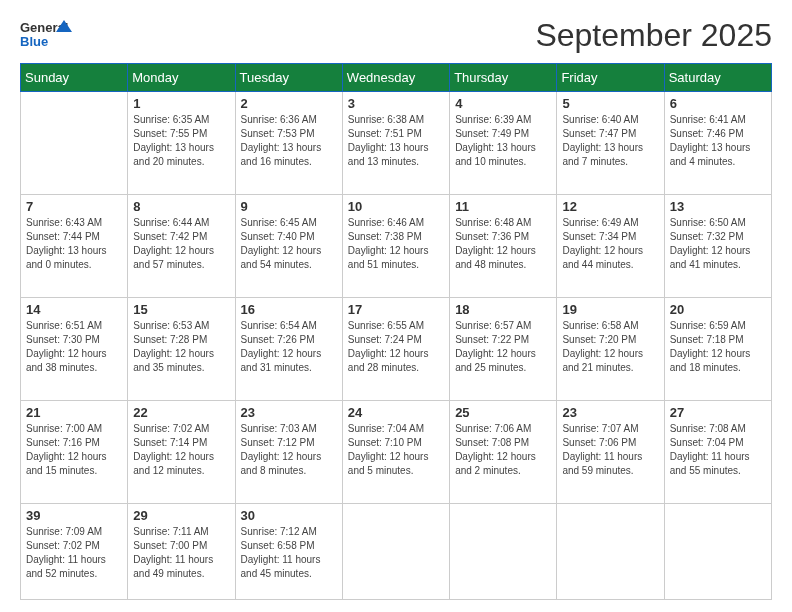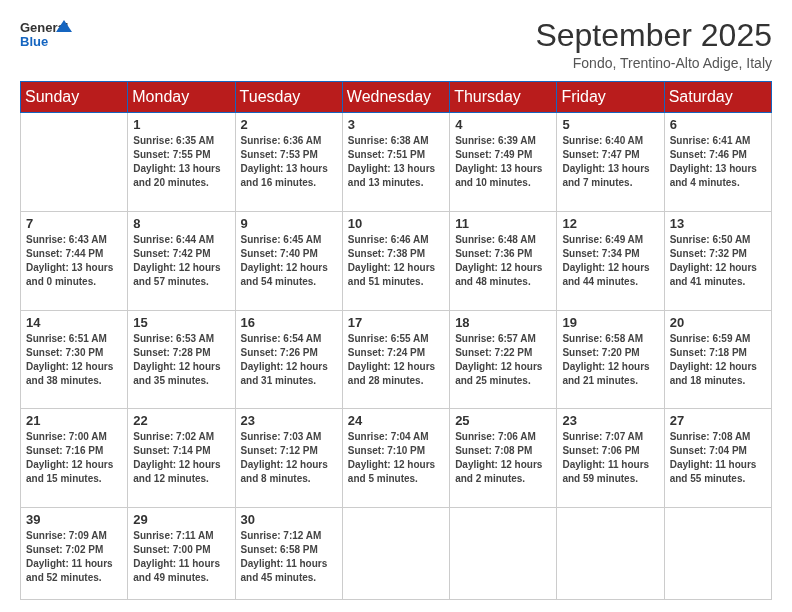--- a/index.html
+++ b/index.html
@@ -44,23 +44,23 @@
       margin-top: 2px;
     }
     .calendar {
       flex: 1;
       border: 1px solid #ccc;
       border-collapse: collapse;
       width: 100%;
       table-layout: fixed;
     }
     .calendar th {
-      background: #b91c1c;
+      background: #15803d;
       color: #fff;
-      font-size: 16px;
+      font-size: 13px;
       font-weight: normal;
       padding: 6px 4px;
       text-align: left;
       border: 1px solid #1565c0;
     }
     .calendar td {
       border: 1px solid #ccc;
       vertical-align: top;
       padding: 4px 5px;
       font-size: 10.5px;
@@ -70,21 +70,20 @@
     .day-num {
       font-size: 13px;
       font-weight: bold;
       color: #333;
       margin-bottom: 2px;
     }
     .day-info {
       font-size: 10px;
       color: #444;
       line-height: 1.4;
-      font-weight: bold;
     }
     .empty-cell {
       background: #fff;
     }
     .last-row td {
       height: 78px;
     }
   </style>
 </head>
 <body>
@@ -93,21 +92,20 @@
   <div class="header">
     <div class="logo">
         <svg width="52" height="34" viewBox="0 0 52 34">
           <text x="0" y="14" font-size="13" font-weight="bold" fill="#333" font-family="Arial">General</text>
           <text x="0" y="28" font-size="13" font-weight="bold" fill="#1565c0" font-family="Arial">Blue</text>
           <polygon points="44,2 52,14 36,14" fill="#1565c0"></polygon>
         </svg>
       </div>
     <div class="title-block">
       <div class="main-title">September 2025</div>
-      <div class="subtitle">Fondo, Trentino-Alto Adige, Italy</div>
     </div>
   </div>
   <table class="calendar" id="cal-table">
     <thead>
       <tr id="header-row">
           <th>Sunday</th>
           <th>Monday</th>
           <th>Tuesday</th>
           <th>Wednesday</th>
           <th>Thursday</th>

